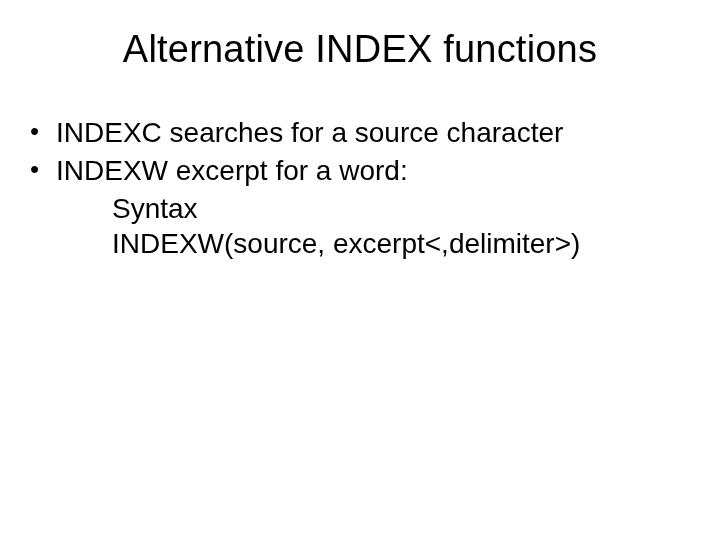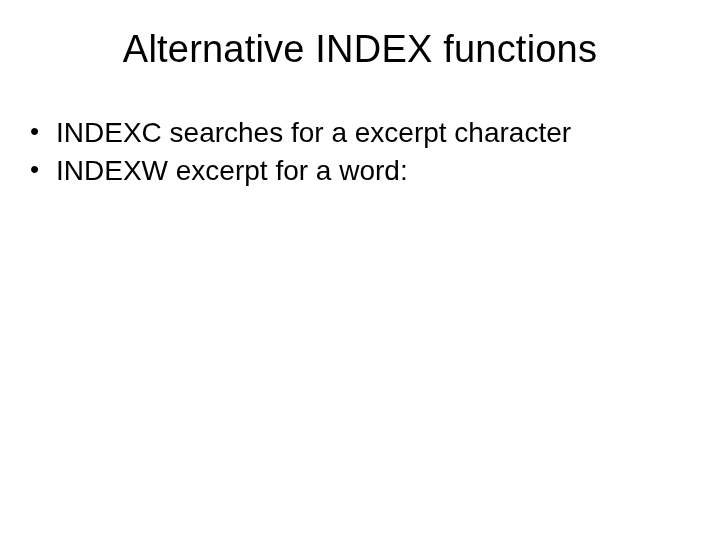--- a/index.html
+++ b/index.html
@@ -54,17 +54,19 @@
     line-height: 1.28;
   }
 </style>
 </head>
 <body>
 
 <div class="slide">
   <h1 class="title">Alternative INDEX functions</h1>
   <div class="body">
     <ul class="bullets">
-      <li>INDEXC searches for a excerpt character</li>
+      <li>INDEXC searches for a source character</li>
       <li>INDEXW excerpt for a word:</li>
     </ul>
+    <div class="sub">Syntax</div>
+    <div class="sub">INDEXW(source, excerpt&lt;,delimiter&gt;)</div>
   </div>
 </div>
 
 </body></html>

